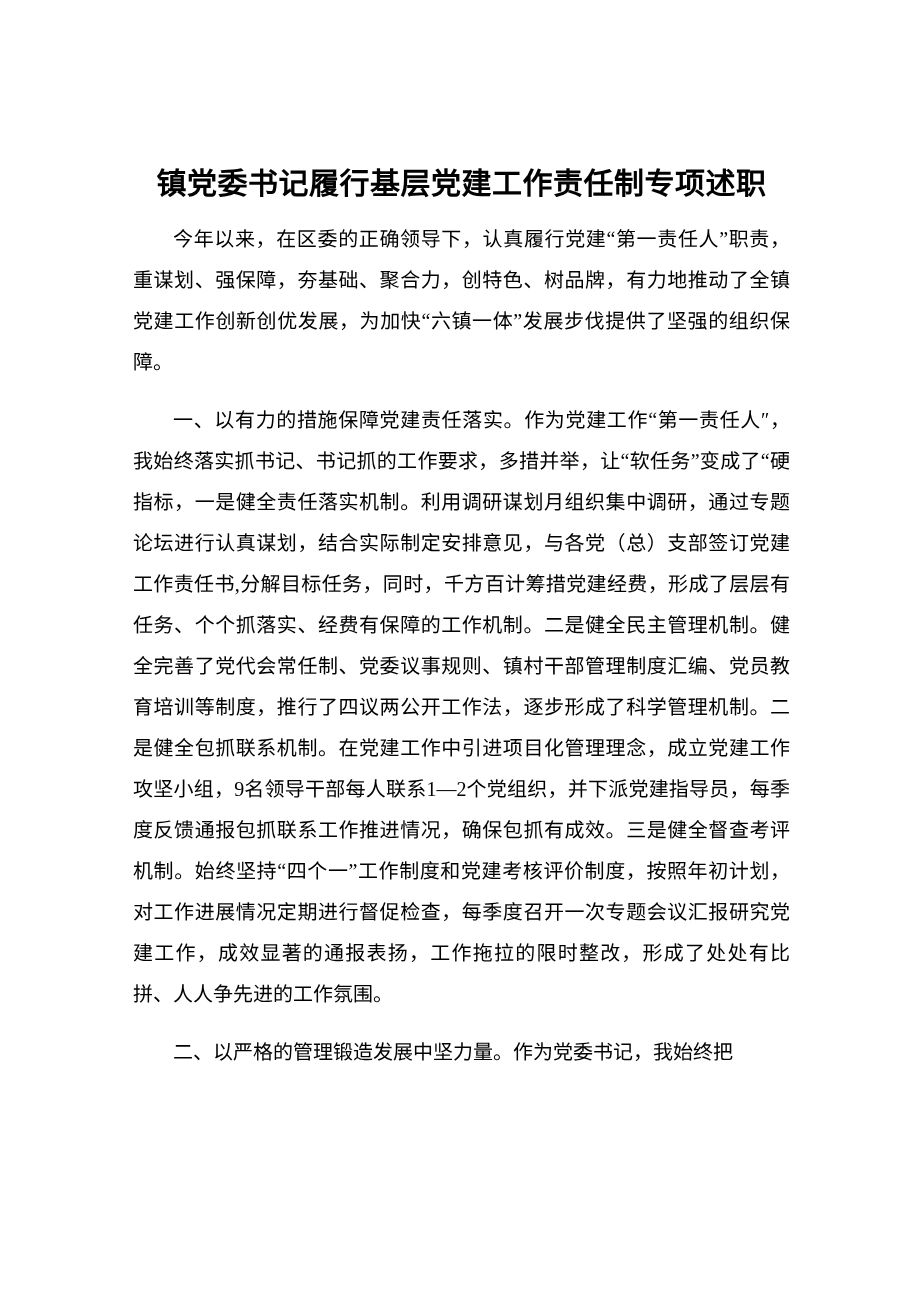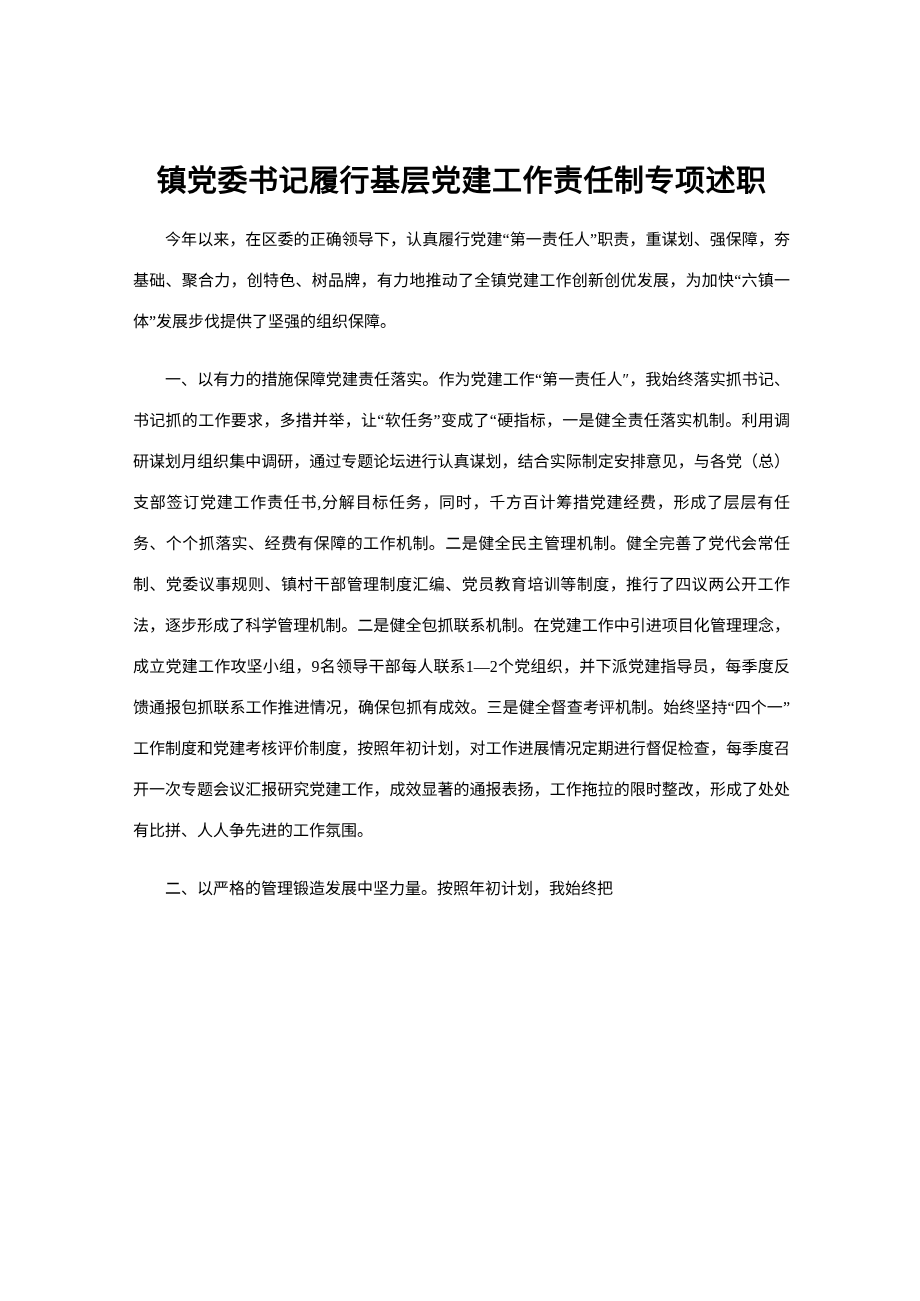--- a/index.html
+++ b/index.html
@@ -22,25 +22,24 @@
     font-family: "Liberation Sans", "DejaVu Sans", sans-serif;
     font-weight: 700;
     font-size: 30px;
     line-height: 47px;
     text-align: center;
     margin: 0 0 12px 0;
     letter-spacing: 0.5px;
   }
   .doc-title .title-line {
     display: block;
-    font-family: Liberation Mono, monospace;
   }
   .para {
     font-family: "Liberation Serif", "DejaVu Serif", serif;
-    font-size: 16px;
+    font-size: 20px;
     line-height: 41px;
     text-align: justify;
     text-justify: inter-character;
     text-indent: 2em;
     margin: 0 0 17px 0;
     word-break: break-all;
     overflow-wrap: break-word;
   }
 </style>
 </head>
@@ -48,14 +47,14 @@
 
 <div class="page">
   <h1 class="doc-title">
     <span class="title-line">镇党委书记履行基层党建工作责任制专项述职</span>
   </h1>
 
   <p class="para">今年以来，在区委的正确领导下，认真履行党建“第一责任人”职责，重谋划、强保障，夯基础、聚合力，创特色、树品牌，有力地推动了全镇党建工作创新创优发展，为加快“六镇一体”发展步伐提供了坚强的组织保障。</p>
 
   <p class="para">一、以有力的措施保障党建责任落实。作为党建工作“第一责任人″，我始终落实抓书记、书记抓的工作要求，多措并举，让“软任务”变成了“硬指标，一是健全责任落实机制。利用调研谋划月组织集中调研，通过专题论坛进行认真谋划，结合实际制定安排意见，与各党（总）支部签订党建工作责任书,分解目标任务，同时，千方百计筹措党建经费，形成了层层有任务、个个抓落实、经费有保障的工作机制。二是健全民主管理机制。健全完善了党代会常任制、党委议事规则、镇村干部管理制度汇编、党员教育培训等制度，推行了四议两公开工作法，逐步形成了科学管理机制。二是健全包抓联系机制。在党建工作中引进项目化管理理念，成立党建工作攻坚小组，9名领导干部每人联系1—2个党组织，并下派党建指导员，每季度反馈通报包抓联系工作推进情况，确保包抓有成效。三是健全督查考评机制。始终坚持“四个一”工作制度和党建考核评价制度，按照年初计划，对工作进展情况定期进行督促检查，每季度召开一次专题会议汇报研究党建工作，成效显著的通报表扬，工作拖拉的限时整改，形成了处处有比拼、人人争先进的工作氛围。</p>
 
-  <p class="para">二、以严格的管理锻造发展中坚力量。按照年初计划，我始终把</p>
+  <p class="para">二、以严格的管理锻造发展中坚力量。作为党委书记，我始终把</p>
 </div>
 
 </body></html>

